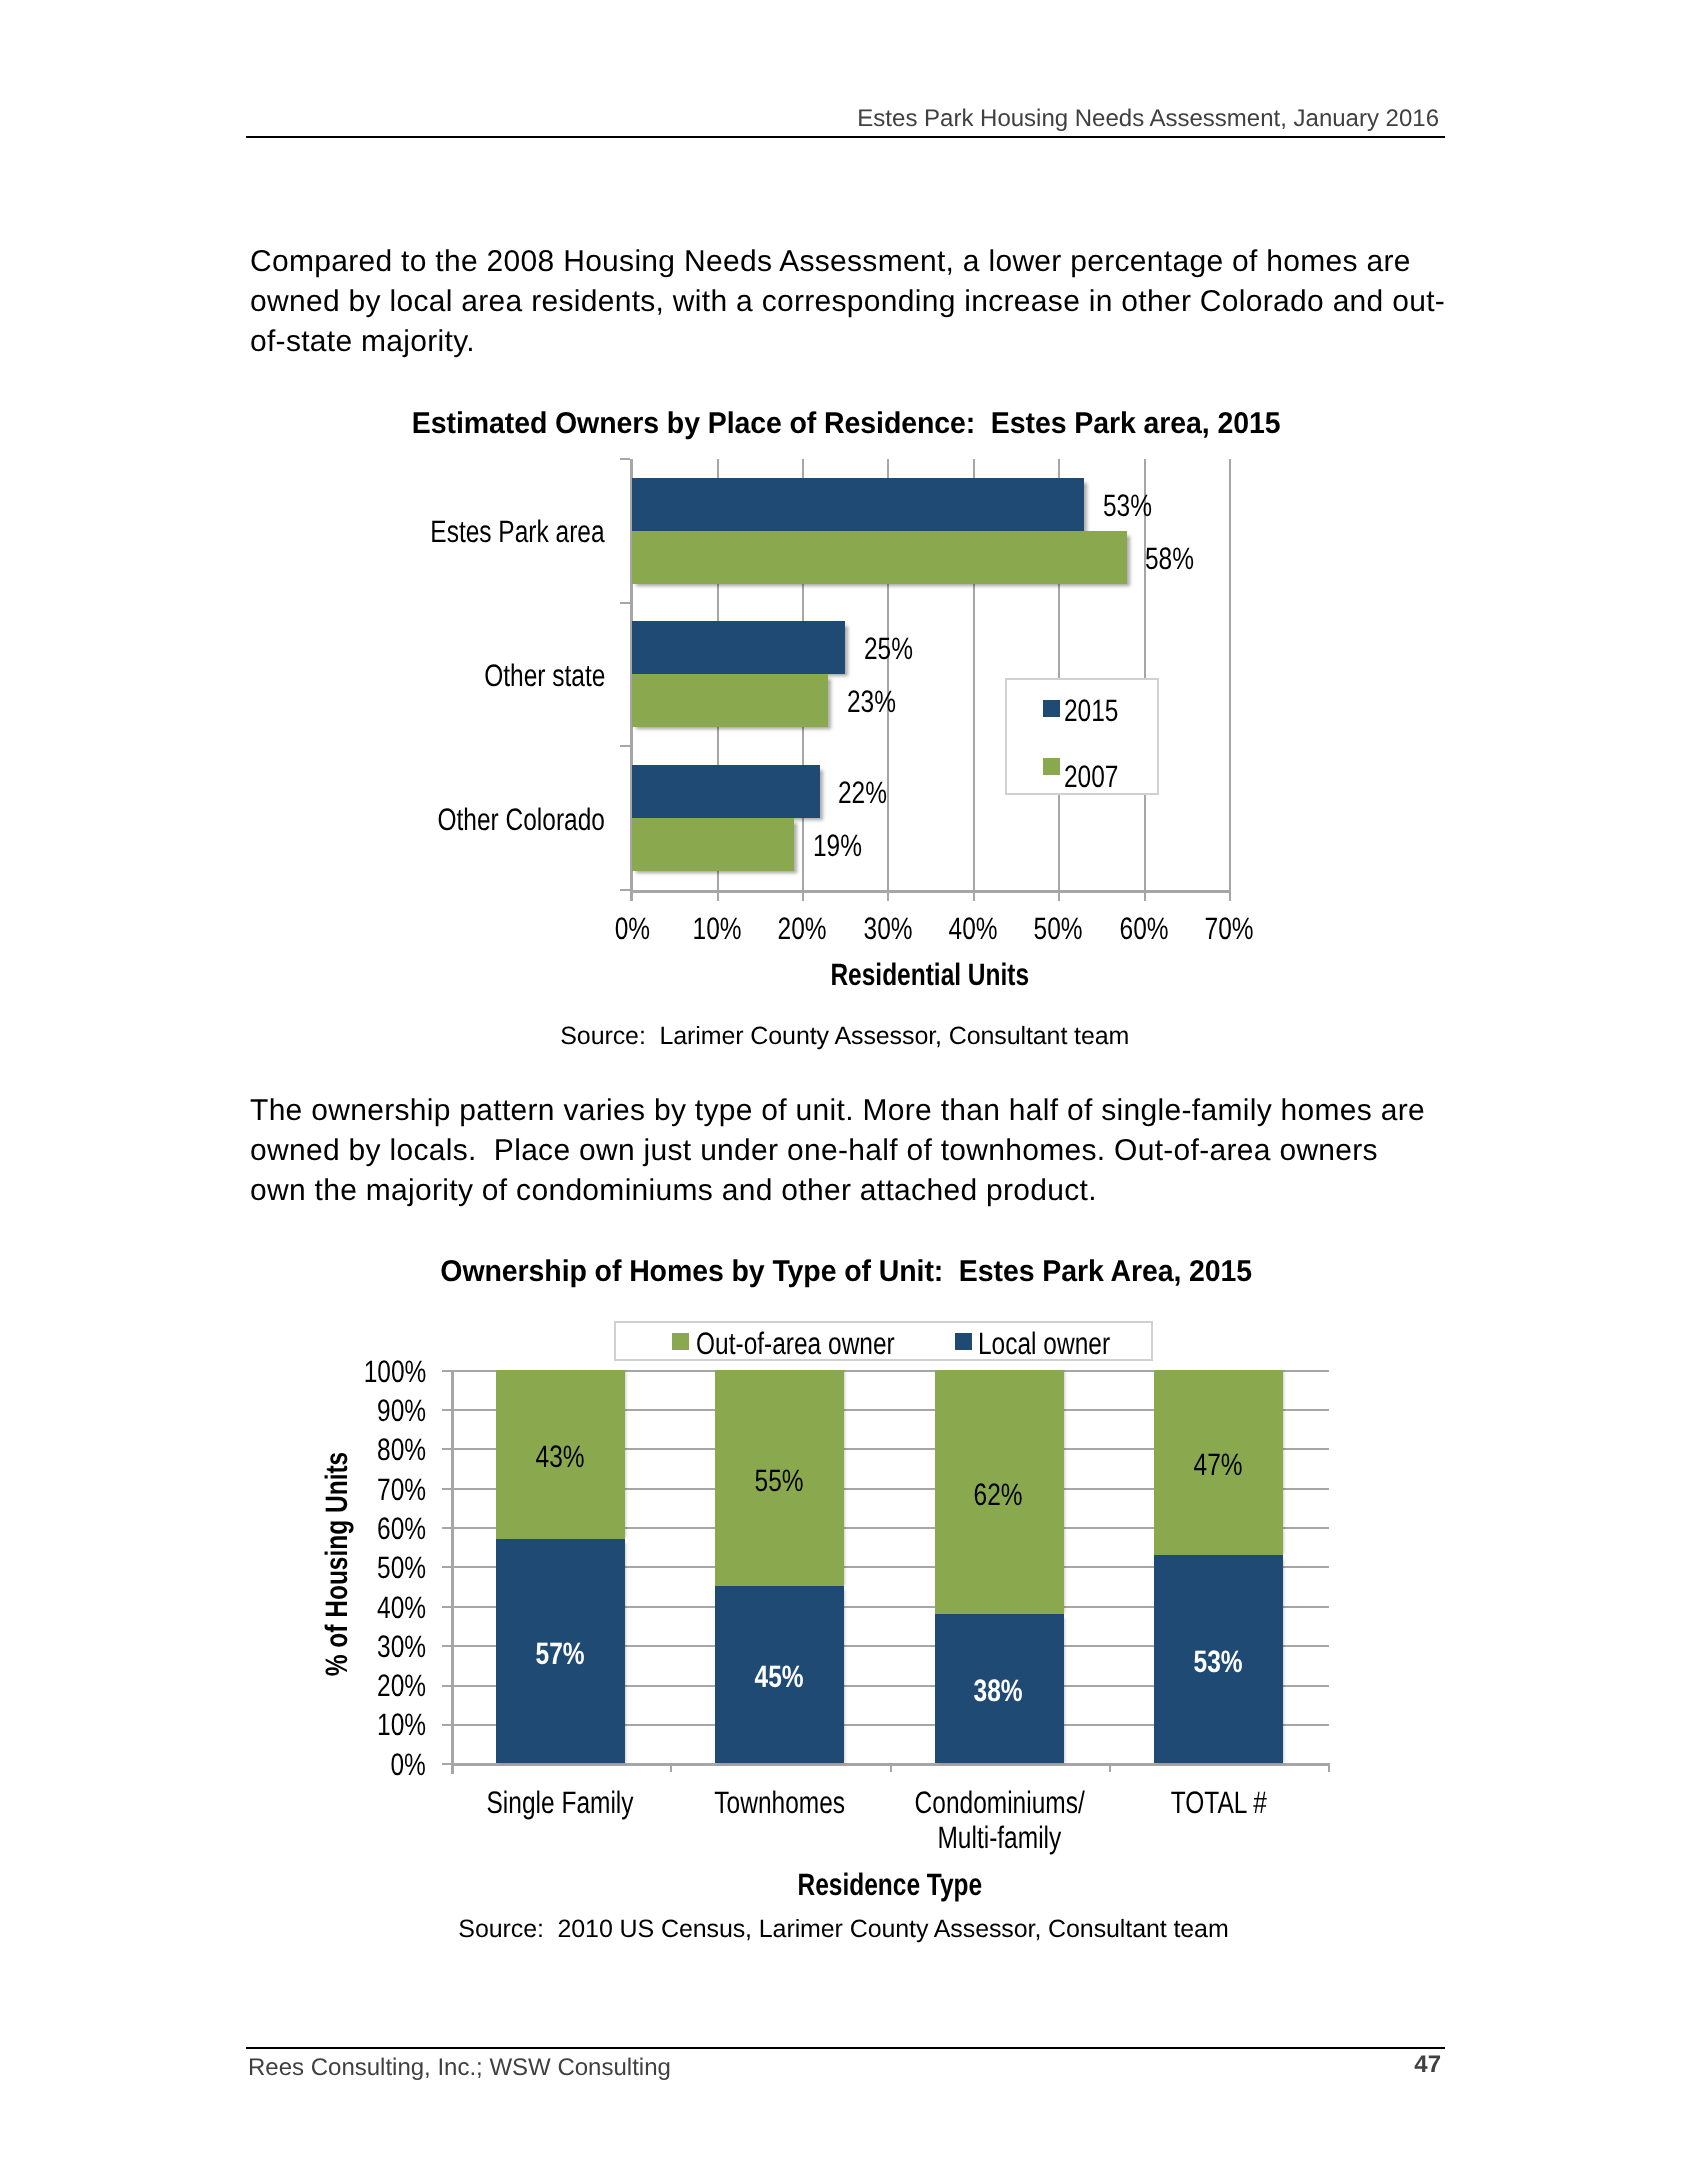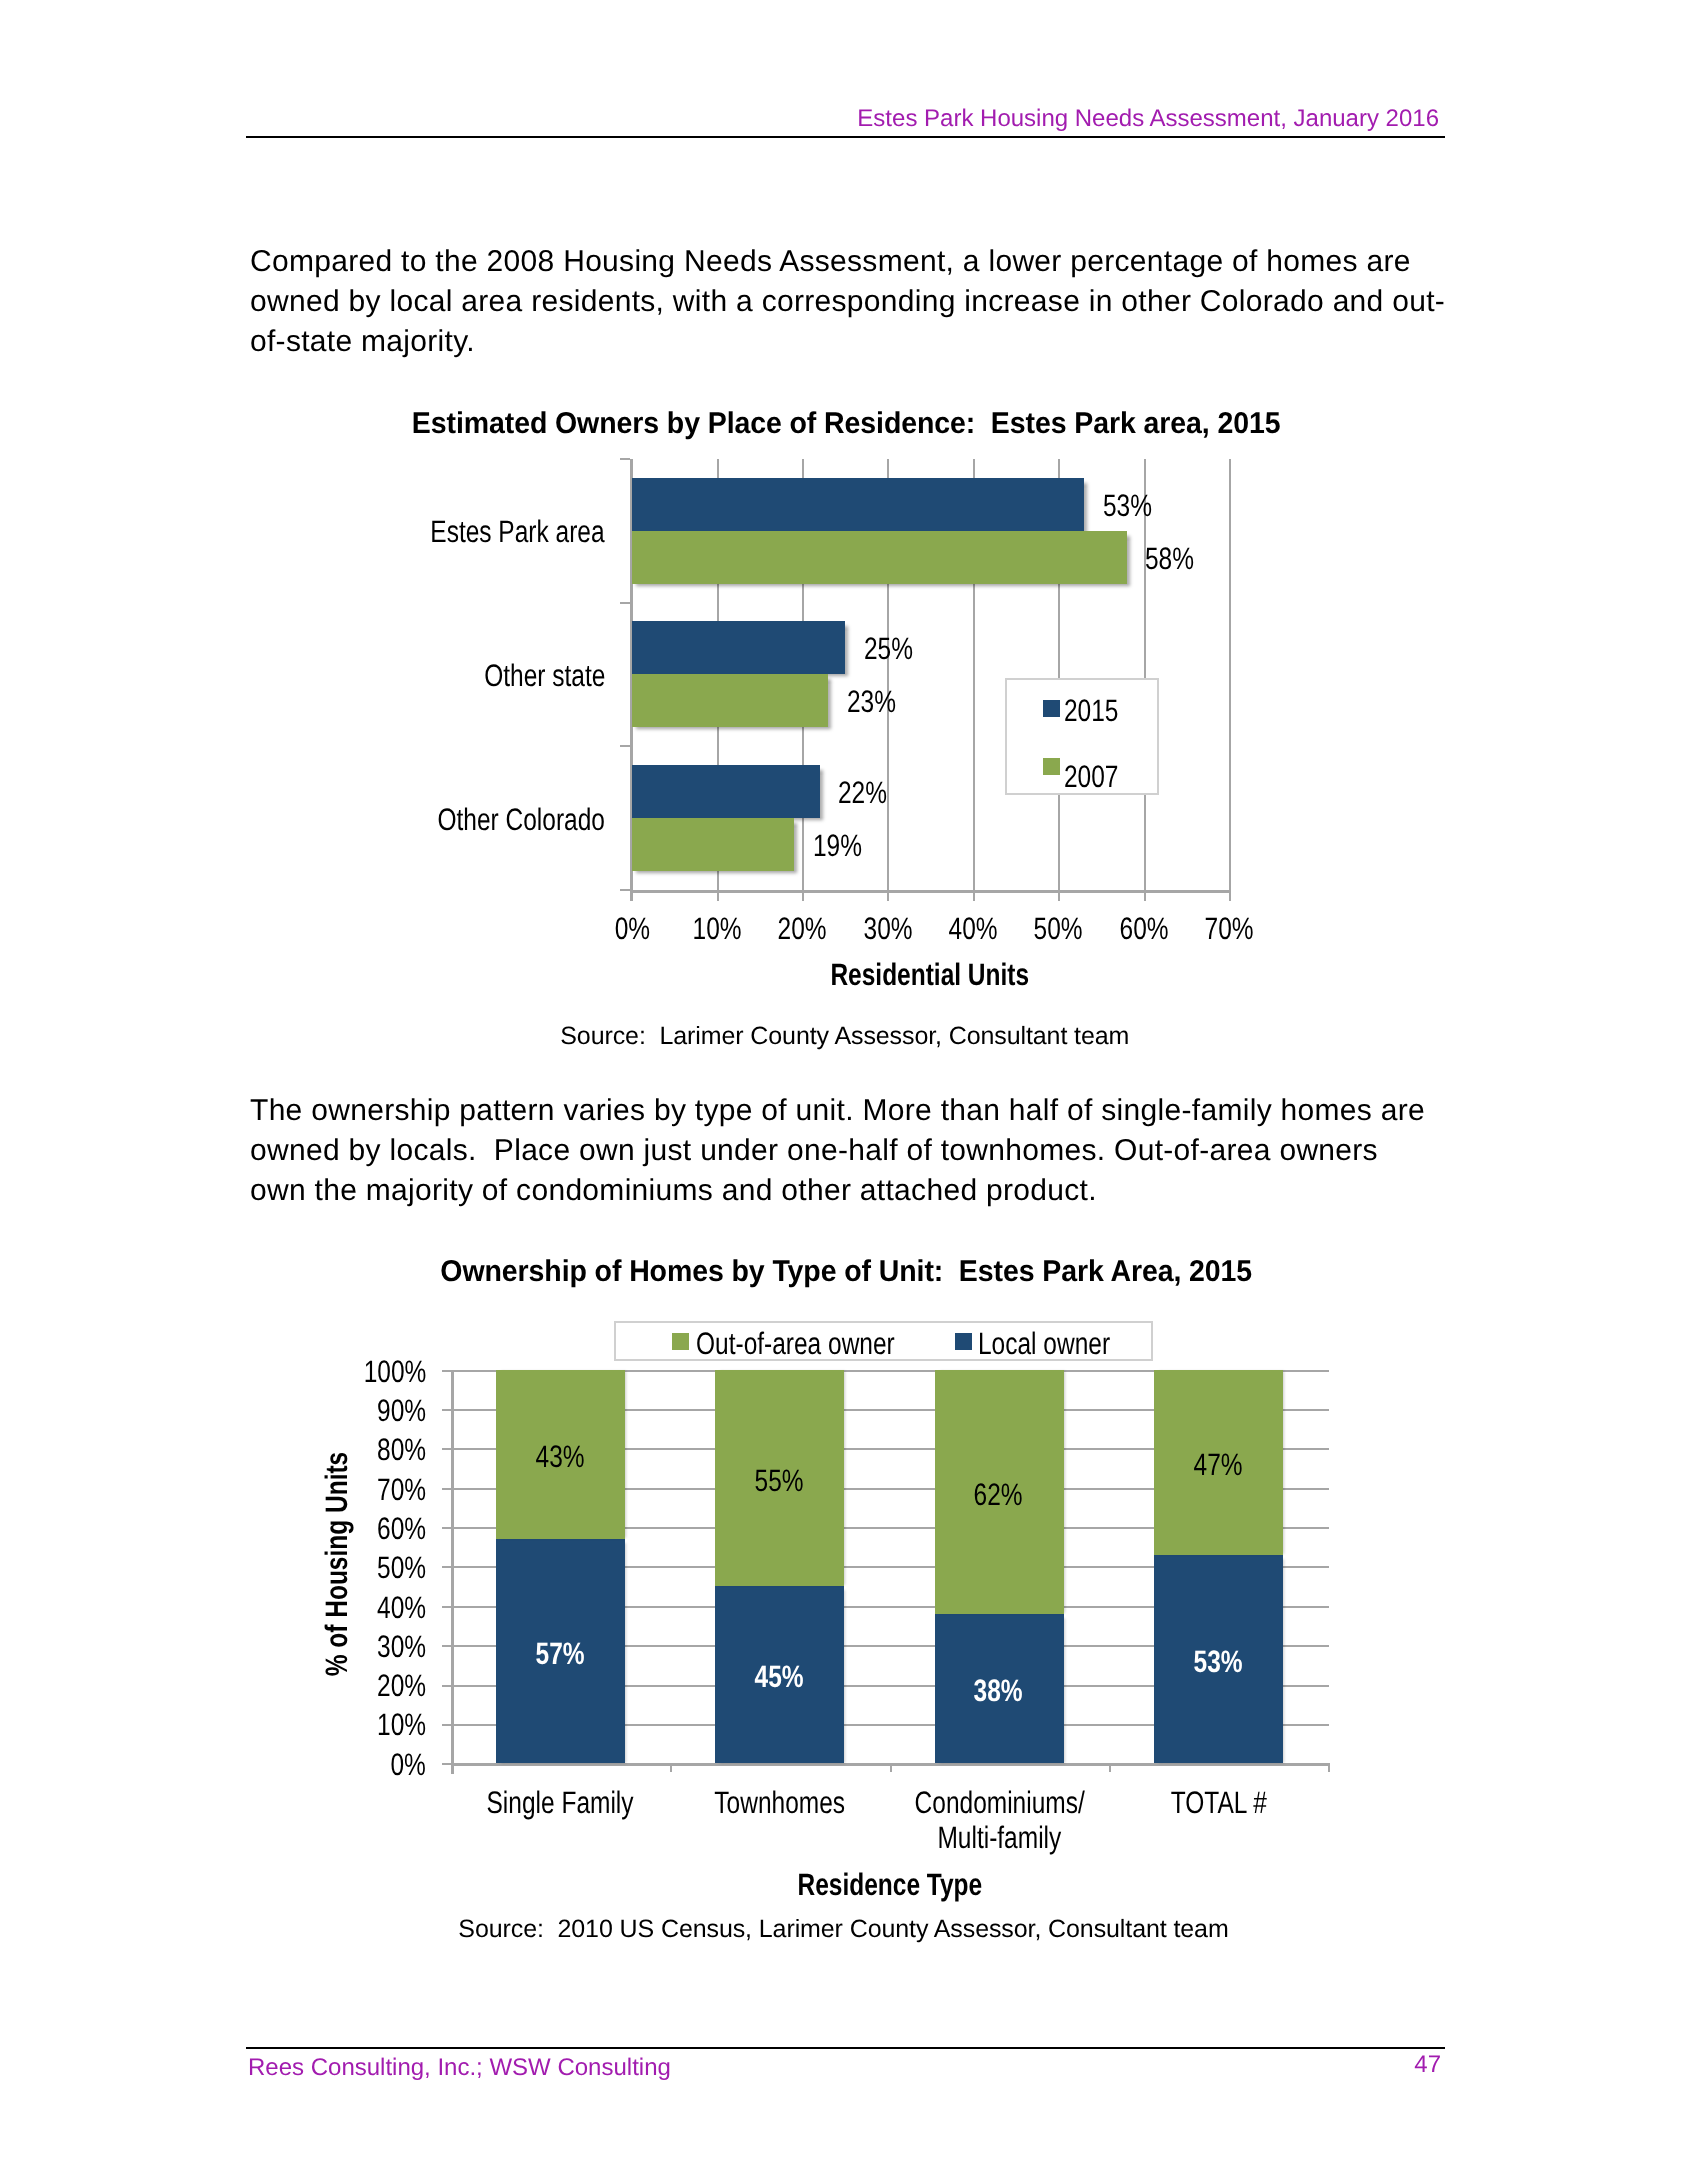--- a/index.html
+++ b/index.html
@@ -12,21 +12,21 @@
   .axlabel, .axtitle, .dlabel, .legend-text { filter:opacity(1); }
   .abs { position:absolute; }
   
   #page-header-rule, #page-footer-rule {
     position:absolute; left:246px; width:1199px; height:0;
     border-top:2.7px solid #000;
   }
   #page-header-rule { top:136px; }
   #page-footer-rule { top:2047px; }
   .hdr-text {
-    position:absolute; font-size:24px; line-height:1; color:#a21caf;
+    position:absolute; font-size:24px; line-height:1; color:#404040;
     white-space:pre; letter-spacing:0px;
   }
   
   .para {
     position:absolute; left:250px; width:1282px;
     font-size:30px; line-height:40px; color:#000;
     letter-spacing:0.3px;
   }
   .para > div { white-space:pre; }
   
@@ -68,21 +68,21 @@
 </div>
 
 <div class="para" style="top:1091px;">
   <div>The ownership pattern varies by type of unit. More than half of single-family homes are</div>
   <div>owned by locals.  Place own just under one-half of townhomes. Out-of-area owners</div>
   <div>own the majority of condominiums and other attached product.</div>
 </div>
 
 <div id="page-footer-rule"></div>
 <div class="hdr-text" style="left:248px; top:2056px;">Rees Consulting, Inc.; WSW Consulting</div>
-<div class="hdr-text" style="right:246px; top:2053px;">47</div>
+<div class="hdr-text" style="right:246px; top:2053px;font-weight:bold;">47</div>
 
 <div id="fig1" class="figure">
   <div class="chart-title" id="f1-title" style="left:2.7px;width:1687px;top:409px;"><span>Estimated Owners by Place of Residence:  Estes Park area, 2015</span></div>
 
   <div class="abs" id="f1-axisY" style="left:630px;top:459px;width:2.7px;height:442px;background:#a6a6a6;"></div>
   <div class="abs" id="f1-axisX" style="left:630px;top:890px;width:601px;height:2.7px;background:#a6a6a6;"></div>
   <div id="f1-grid">
       <div class="gridline" style="left:717px;top:459px;width:2px;height:442px;"></div>
       <div class="gridline" style="left:802px;top:459px;width:2px;height:442px;"></div>
       <div class="gridline" style="left:887px;top:459px;width:2px;height:442px;"></div>

